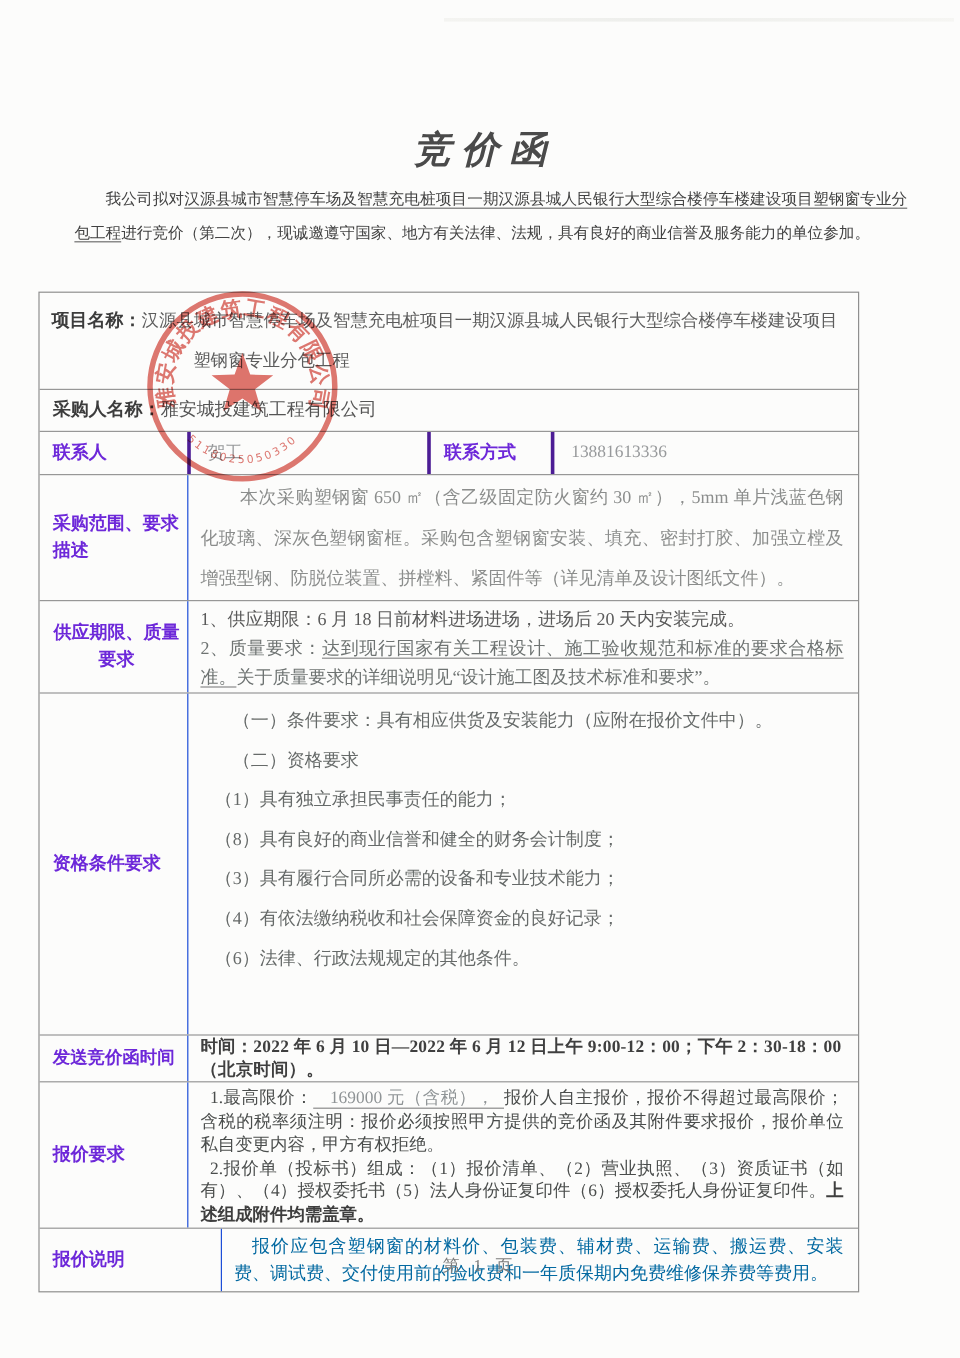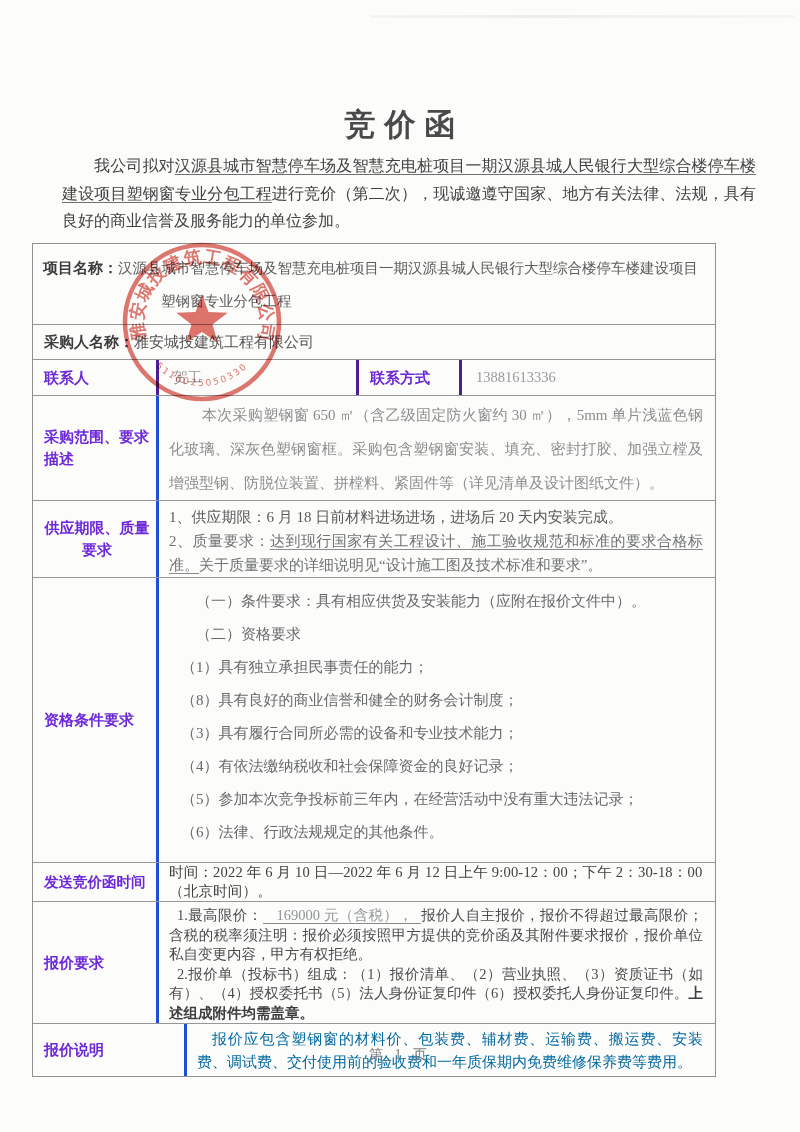--- a/index.html
+++ b/index.html
@@ -10,25 +10,25 @@
     color:#4c4c4c;
   }
   .scan-artifact{
     position:absolute;left:370px;top:15px;width:425px;height:3px;
     background:linear-gradient(90deg,#f3f3f0,#ecedea 40%,#f5f5f2);
     opacity:.9;
   }
   .page-title{
     position:absolute;left:0;top:104px;width:800px;margin:0;
     text-align:center;font-size:31px;font-weight:bold;color:#4a4a4a;
-    letter-spacing:9px;text-indent:9px;
+    letter-spacing:9px;text-indent:9px;font-style:italic;
   }
   .intro{
     position:absolute;left:62px;top:152px;width:694px;margin:0;
-    font-size:16px;line-height:27.5px;color:#424242;
+    font-size:13px;line-height:27.5px;color:#424242;
     text-align:justify;text-indent:2em;
   }
   .u{text-decoration:underline;text-underline-offset:3px;text-decoration-color:#6f6f6f;}
   .u-q{text-decoration:underline;text-underline-offset:3px;text-decoration-color:#8a8a8a;}
   .u-price{border-bottom:1px solid #8a8a8a;padding:0 8px 0 14px;color:#8f9496;}
 
   .doc-table{
     position:absolute;left:32px;top:243px;width:684px;
     border:1px solid #8f8f8f;box-sizing:border-box;
     font-size:15px;
@@ -43,37 +43,37 @@
   .lbl-center{justify-content:flex-start;text-align:left;}
   .r1{min-height:66px;padding:8px 14px 6px 128px;text-indent:-118px;
       font-size:14.5px;line-height:33px;color:#5c5c5c;}
   .r1 .lbl{font-size:15px;}
   .r2{min-height:35px;padding:0 14px 0 11px;line-height:34px;color:#555;}
   .r3{min-height:36px;display:grid;grid-template-columns:123px 200px 103px 1fr;}
   .r3 .cell{box-sizing:border-box;display:flex;align-items:center;}
   .r3 .cell + .cell{border-left:3px solid #4c1d95;}
   .r3 .v{padding-left:14px;font-size:14.5px;color:#97999b;}
   .grid2{display:grid;grid-template-columns:123px 1fr;}
-  .content-cell{border-left:3px solid #1d4ed8;box-sizing:border-box;padding:0 12px 0 10px;}
+  .content-cell{border-left:1px solid #1d4ed8;box-sizing:border-box;padding:0 12px 0 10px;}
   .r4{min-height:103px;}
   .r4 .content-cell{padding-top:2px;}
   .r4 .scope-text{margin:0;font-size:15px;line-height:34px;color:#8b8d8c;
       text-indent:2.2em;text-align:justify;}
   .r5{min-height:73px;}
   .r5 .content-cell{padding-top:4px;font-size:15px;line-height:24px;}
   .r5 .supply1{color:#5a5a5a;}
   .r5 .supply2{color:#6e7372;text-align:justify;}
   .r6{min-height:285px;}
   .r6 .content-cell{padding-top:7px;}
   .qual-item{font-size:15px;line-height:33px;height:33px;color:#666a69;white-space:nowrap;}
   .qual-item.sub{padding-left:27px;}
   .qual-item.num{padding-left:12px;}
   .qual-item.last{height:21px;line-height:21px;color:#4f5352;font-weight:600;}
   .r7{min-height:30px;}
-  .r7 .content-cell{display:flex;align-items:center;font-size:14.5px;font-weight:400;color:#3f3f3f;letter-spacing:.2px;}
+  .r7 .content-cell{display:flex;align-items:center;font-size:14.5px;font-weight:700;color:#3f3f3f;letter-spacing:.2px;}
   .r7 .lbl-cell{font-size:14.5px;}
   .r8{min-height:79px;}
   .r8 .content-cell{padding-top:4px;font-size:14.5px;line-height:19.5px;color:#4a4d4c;text-align:justify;}
   .r8 p{margin:0;padding:0;text-indent:8px;}
   .bold-tail{font-weight:bold;color:#3e3e3e;}
   .r9{min-height:53px;}
   .r9 .content-cell{padding-top:4px;font-size:15px;line-height:23px;color:#0369a1;text-align:justify;margin-left:28px;}
   .r9 .note-text{margin:0;text-indent:1em;}
 
   .seal{
@@ -124,21 +124,20 @@
 
   <div class="trow r6 grid2">
     <div class="lbl-cell">资格条件要求</div>
     <div class="content-cell">
       <div class="qual-item sub">（一）条件要求：具有相应供货及安装能力（应附在报价文件中）。</div>
       <div class="qual-item sub">（二）资格要求</div>
       <div class="qual-item num">（1）具有独立承担民事责任的能力；</div>
       <div class="qual-item num">（8）具有良好的商业信誉和健全的财务会计制度；</div>
       <div class="qual-item num">（3）具有履行合同所必需的设备和专业技术能力；</div>
       <div class="qual-item num">（4）有依法缴纳税收和社会保障资金的良好记录；</div>
-      <div class="qual-item num">（5）参加本次竞争投标前三年内，在经营活动中没有重大违法记录；</div>
       <div class="qual-item num">（6）法律、行政法规规定的其他条件。</div>
     </div>
   </div>
 
   <div class="trow r7 grid2">
     <div class="lbl-cell">发送竞价函时间</div>
     <div class="content-cell">时间：2022 年 6 月 10 日—2022 年 6 月 12 日上午 9:00-12：00；下午 2：30-18：00（北京时间）。</div>
   </div>
 
   <div class="trow r8 grid2">

